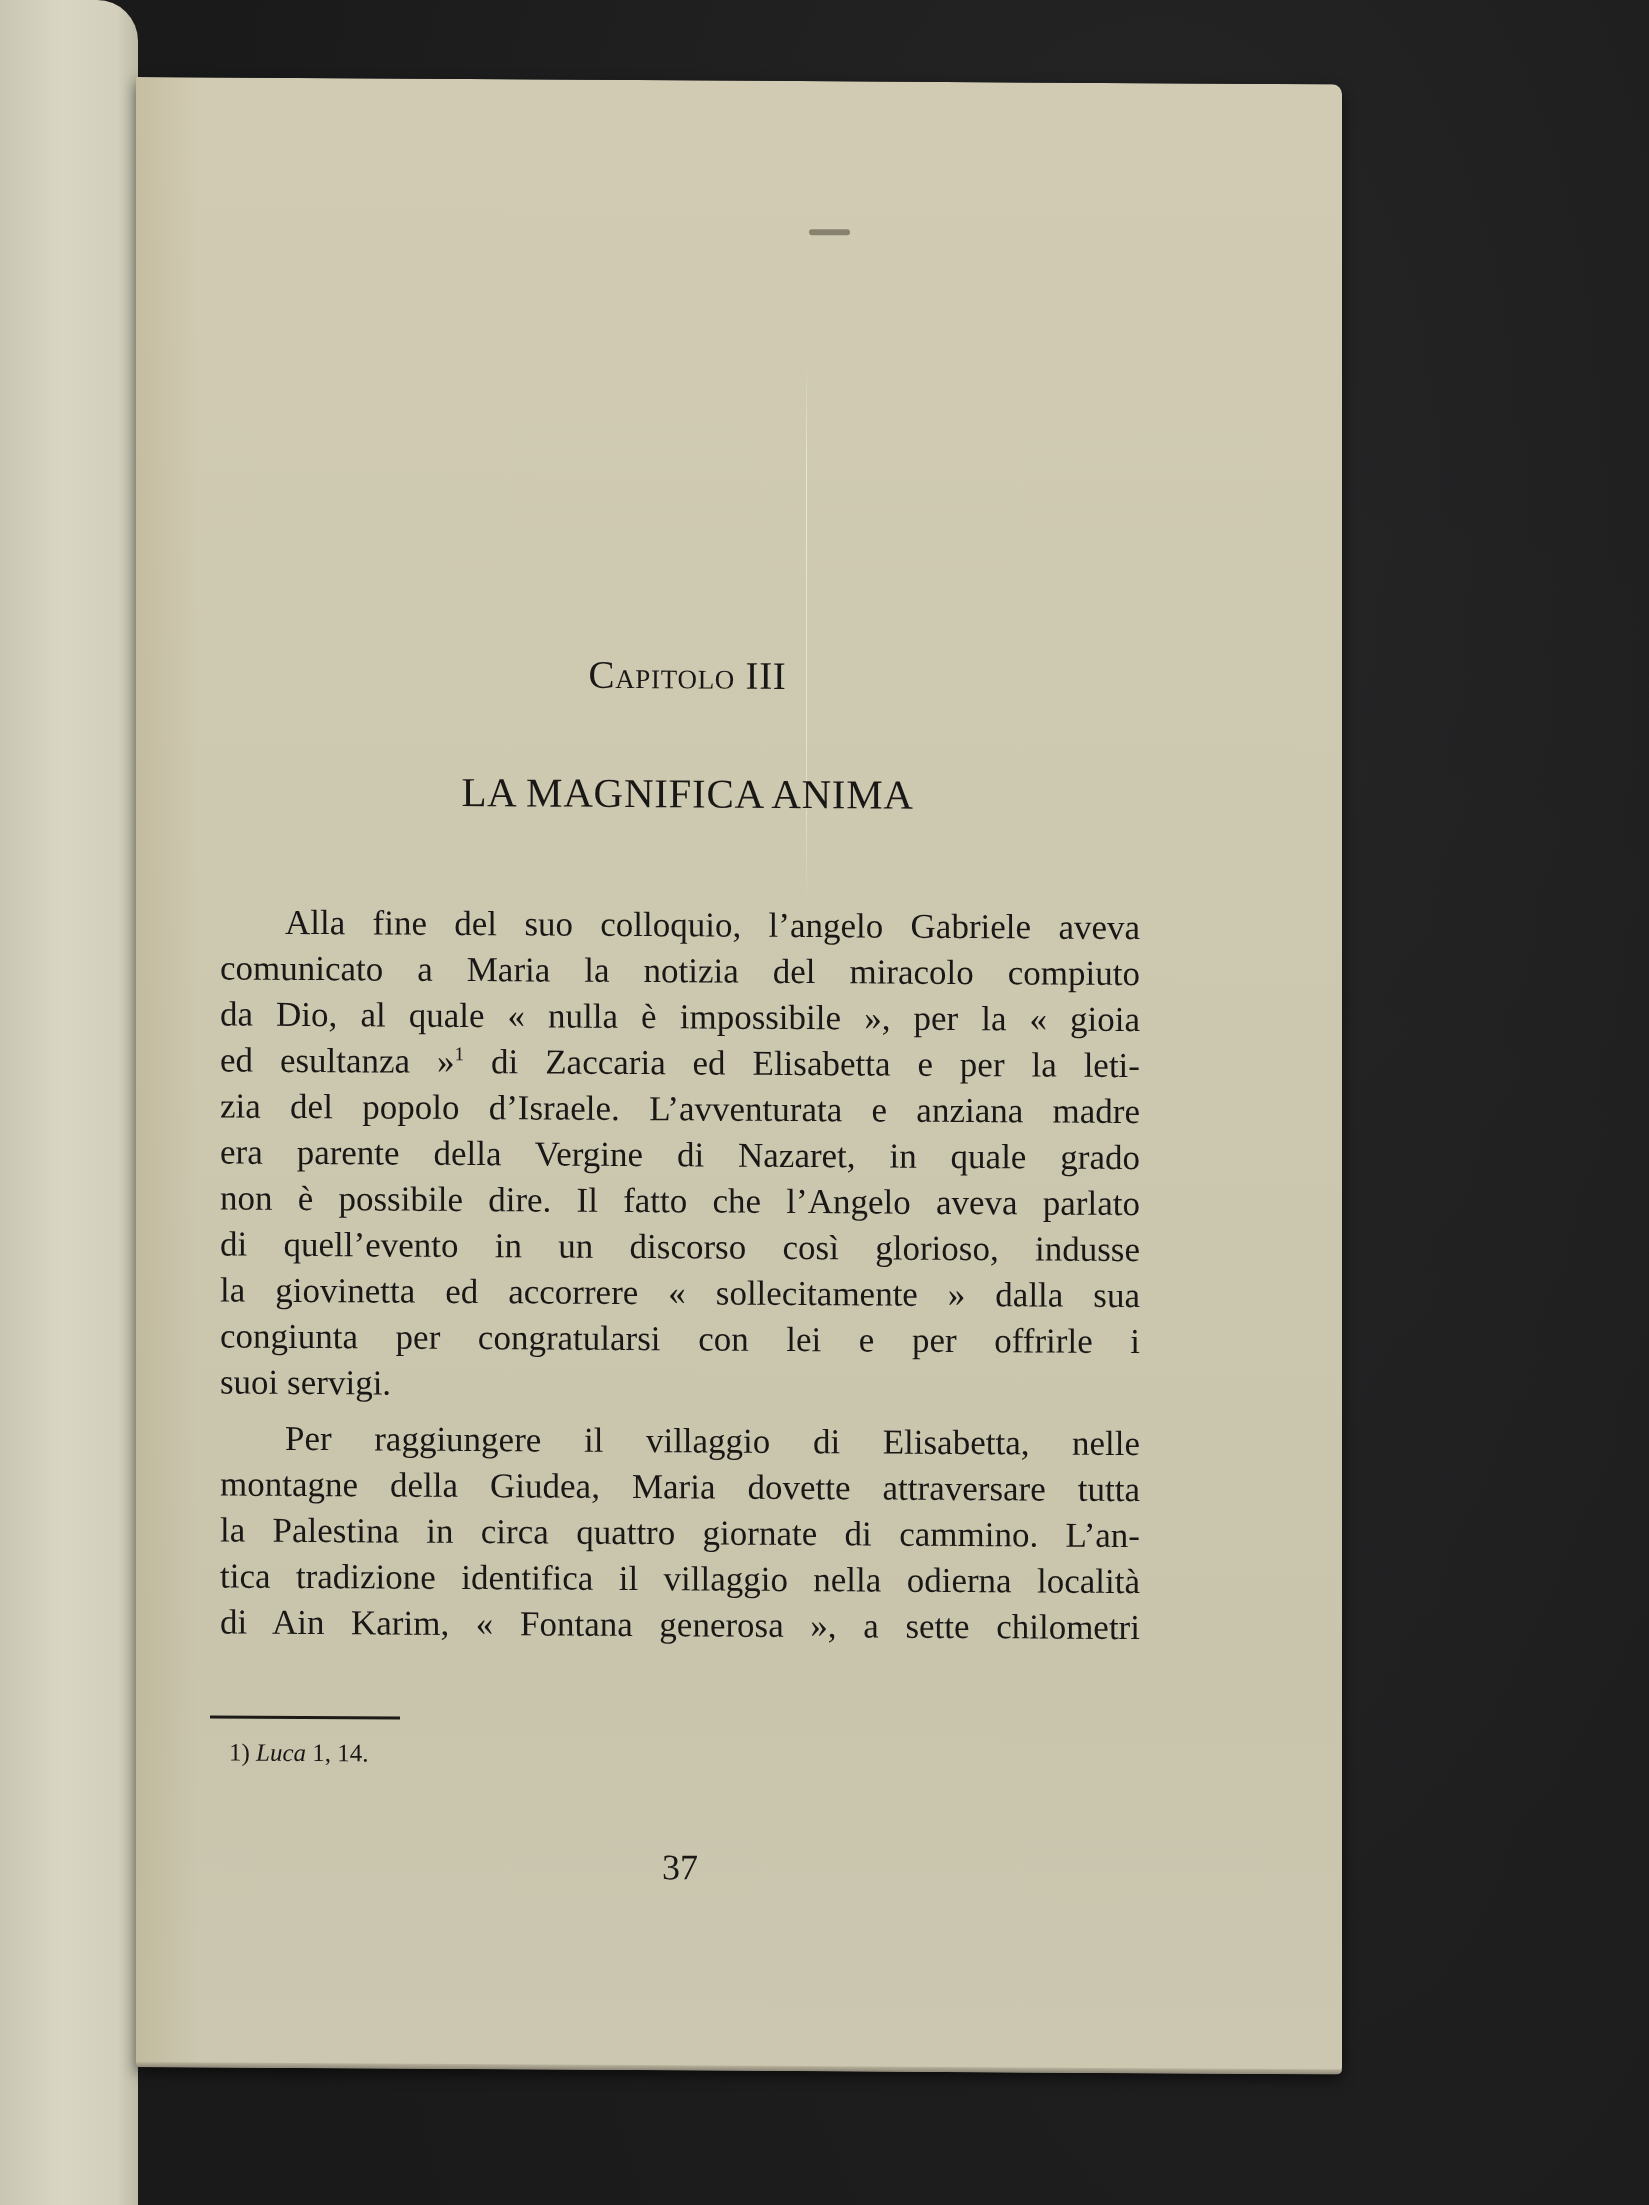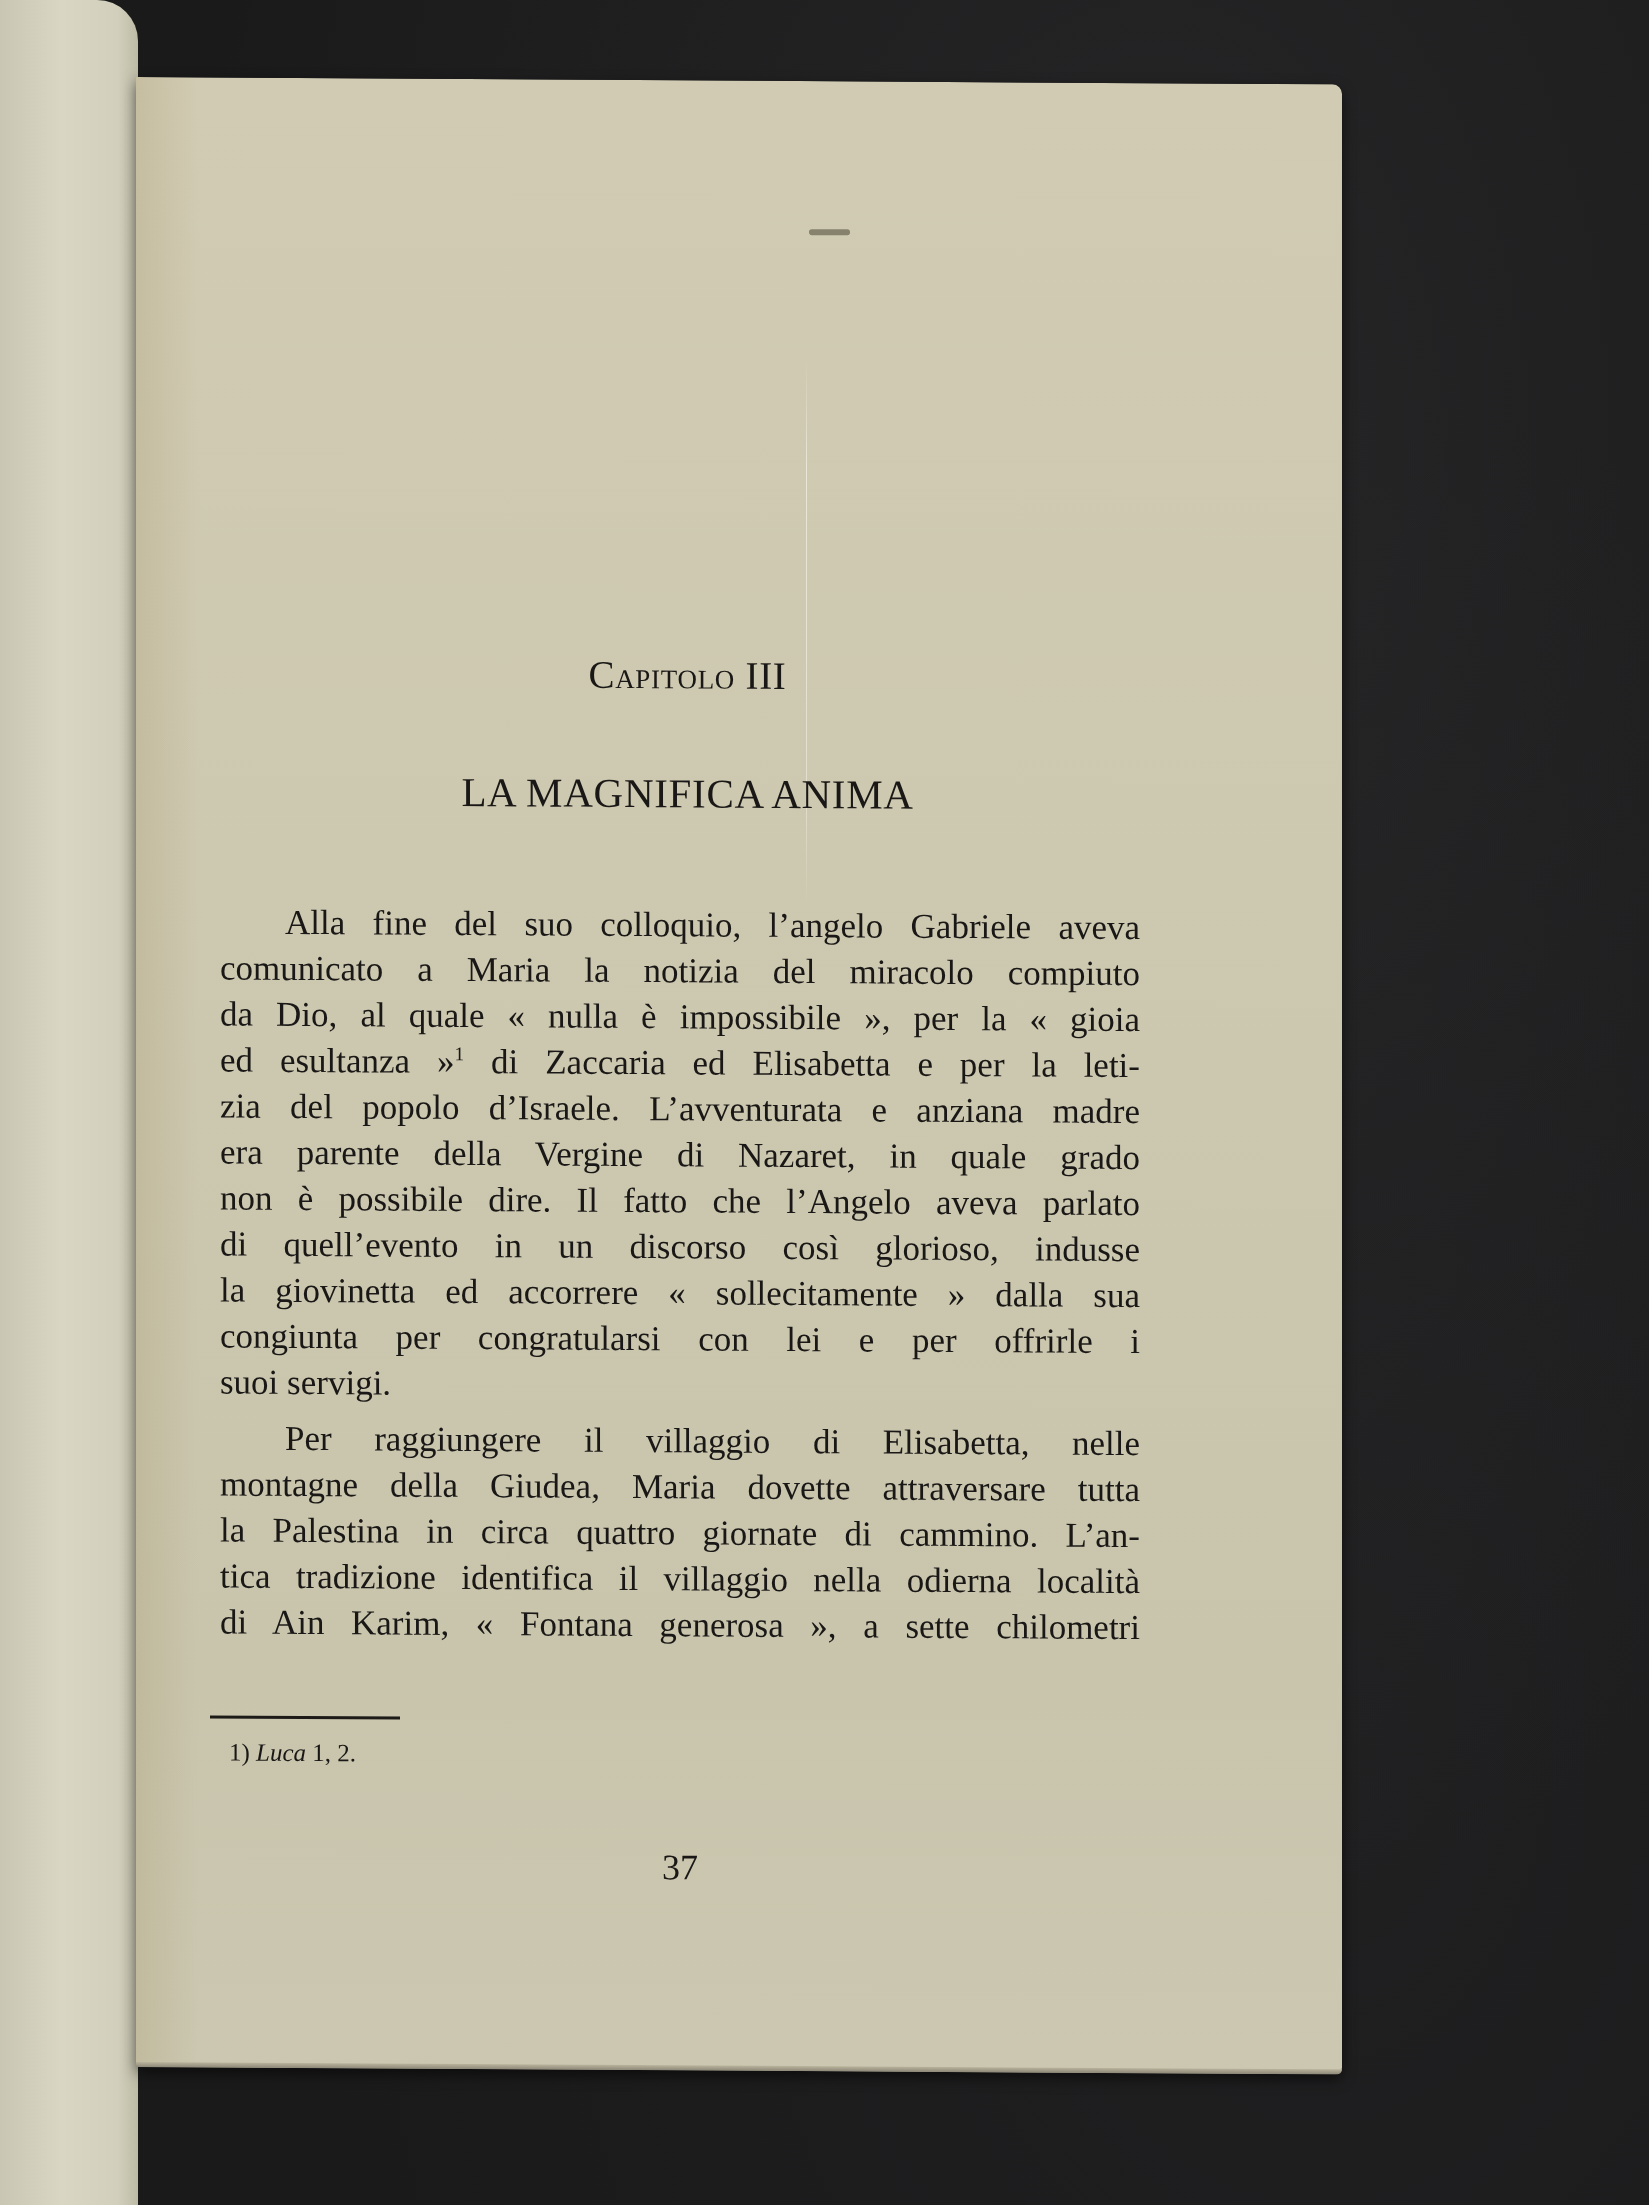--- a/index.html
+++ b/index.html
@@ -189,19 +189,19 @@
         <span class="line">tica tradizione identifica il villaggio nella odierna località</span>
         <span class="line">di Ain Karim, « Fontana generosa », a sette chilometri</span>
       </div>
     </div>
 
     <div class="footnote-rule"></div>
 
     <div class="footnote">
       <span>1)</span>
       <em>Luca</em>
-      <span>1, 2.</span>
+      <span>1, 14.</span>
     </div>
 
     <div class="page-number">37</div>
   </div>
 </div>
 
 
 </body></html>

